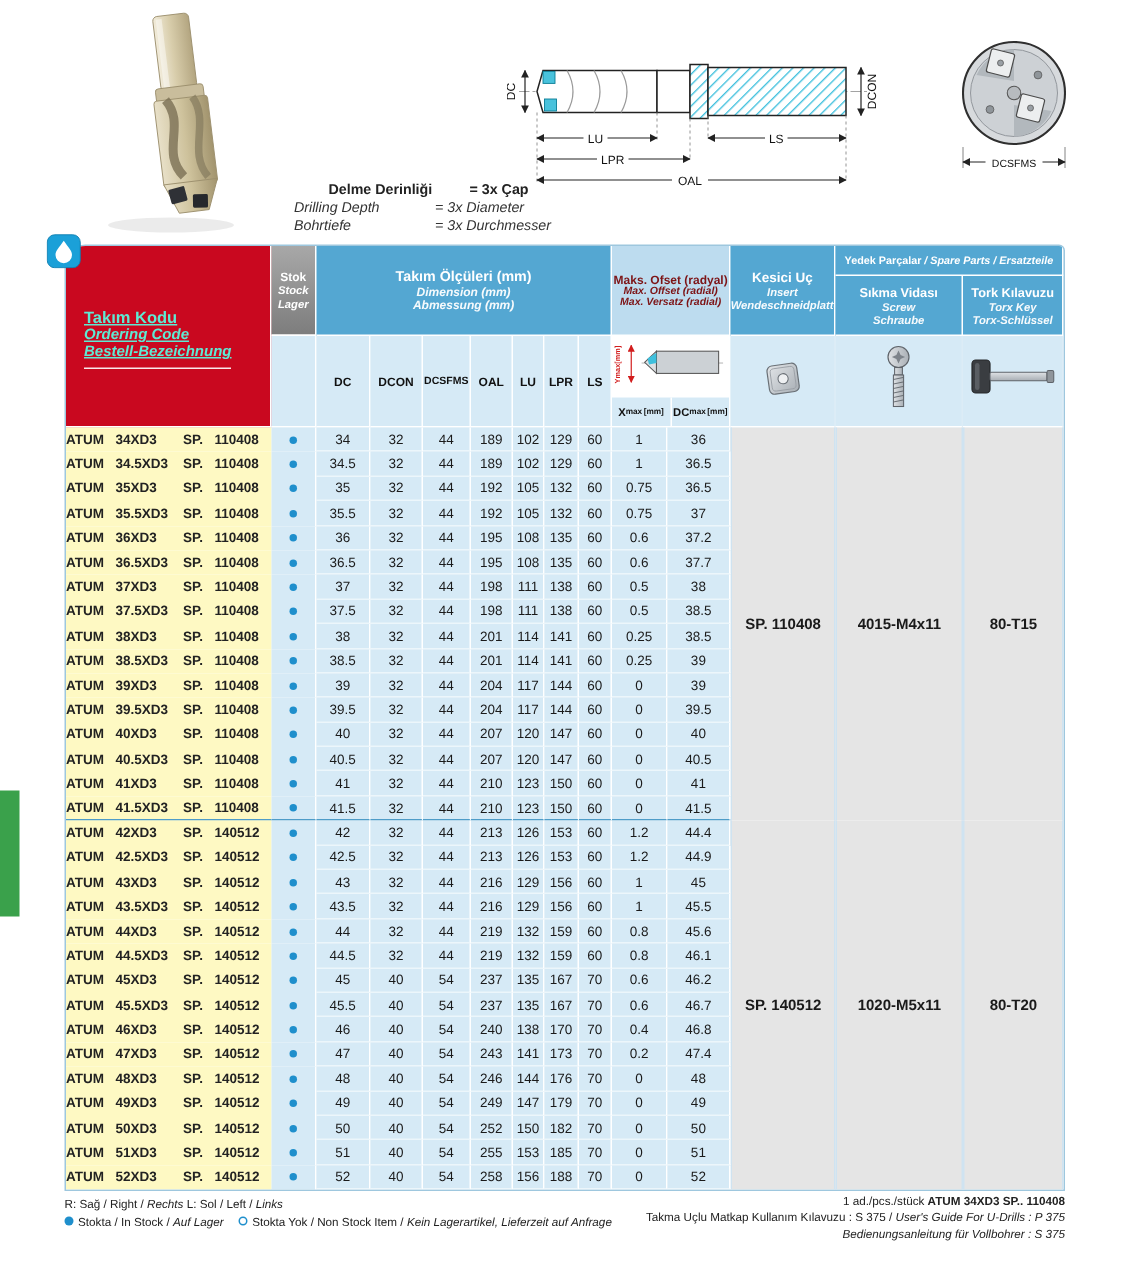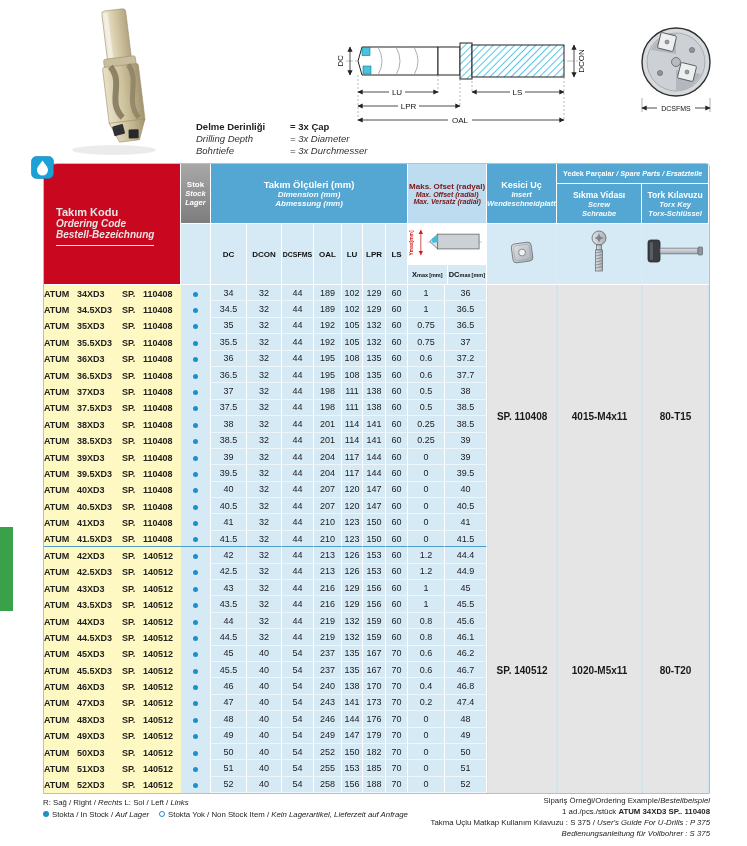--- a/index.html
+++ b/index.html
@@ -10,36 +10,36 @@
 
   
   .photo { left:52px; top:4px; }
   .sideview { left:338px; top:16px; }
   .frontview { left:631px; top:20px; }
   svg text { font-family:"Liberation Sans",sans-serif; }
 
   .depth-notes { left:196px; top:121px; font-size:9.5px; color:#222; line-height:12px; }
   .dn-row { display:flex; }
   .dn-label { width:94px; }
-  .dn-row:first-child { font-weight:bold; }
+  .dn-row:first-child { font-weight:bold;margin-left:23px; }
   .dn-row.it { color:#333; }
 
   .tab-icon { left:31px; top:156px; z-index:5; }
   .green-marker { left:0; top:527px; width:13px; height:84px; background:var(--green); }
 
   
   .table-wrap { position:absolute; left:43px; top:163px; width:667px; border:1px solid #9ec7de; border-radius:14px 4px 0 0; overflow:hidden; }
   .data-table { width:665px; border-collapse:separate; border-spacing:0; table-layout:fixed; }
   .data-table th, .data-table td { padding:0; overflow:hidden; }
 
   thead th { border-right:1px solid #fff; border-bottom:1px solid #fff; vertical-align:middle; text-align:center; }
   .hr1 { height:20px; } .hr2 { height:40px; } .hr3 { height:60px; }
 
   .th-code { background:var(--red); border-right:1px solid #fff; text-align:left; vertical-align:top; }
-  .code-hd { display:inline-block; margin:42px 0 0 12px; border-bottom:1px solid rgba(255,255,255,.9); padding-bottom:5px; color:#e5e5e5; }
+  .code-hd { display:inline-block; margin:42px 0 0 12px; border-bottom:1px solid rgba(255,255,255,.9); padding-bottom:5px; color:#5eead4;text-decoration:underline; }
   .code-hd .l1 { font-size:11px; font-weight:bold; }
   .code-hd .l2, .code-hd .l3 { font-size:10px; font-weight:bold; font-style:italic; }
 
   .th-stok { background:linear-gradient(#a8a8a8,#7d7d7d); color:#fff; }
   .th-stok .l1 { font-size:8px; font-weight:bold; }
   .th-stok .l2, .th-stok .l3 { font-size:7.5px; font-style:italic; }
 
   .blue-hd { background:var(--blue); color:#fff; }
   .blue-hd .l1 { font-size:9.5px; font-weight:bold; }
   .blue-hd .l2, .blue-hd .l3 { font-size:8px; font-style:italic; opacity:.95; }
@@ -790,23 +790,20 @@
     <div class="fl-line">
       <span>R: Sağ / Right / </span><span class="it">Rechts</span><span>   L: Sol / Left / </span><span class="it">Links</span>
     </div>
     <div class="fl-line">
       <span class="dot-filled"></span><span>Stokta / In Stock / </span><span class="it">Auf Lager</span><span class="dot-open"></span><span>Stokta Yok / Non Stock Item / </span><span class="it">Kein Lagerartikel, Lieferzeit auf Anfrage</span>
     </div>
   </div>
 
   <div class="abs footer-right">
     <div class="fr-line">
-      <span>Sipariş Örneği/Ordering Example/</span><span class="it">Bestellbeispiel</span>
-    </div>
-    <div class="fr-line">
       <span>1 ad./pcs./stück  </span><span class="fr-code">ATUM 34XD3 SP.. 110408</span>
     </div>
     <div class="fr-line">
       <span>Takma Uçlu Matkap Kullanım Kılavuzu : S 375 / </span><span class="it">User's Guide For U-Drills : P 375</span>
     </div>
     <div class="fr-line it">
       <span>Bedienungsanleitung für Vollbohrer : S 375</span>
     </div>
   </div>
 

